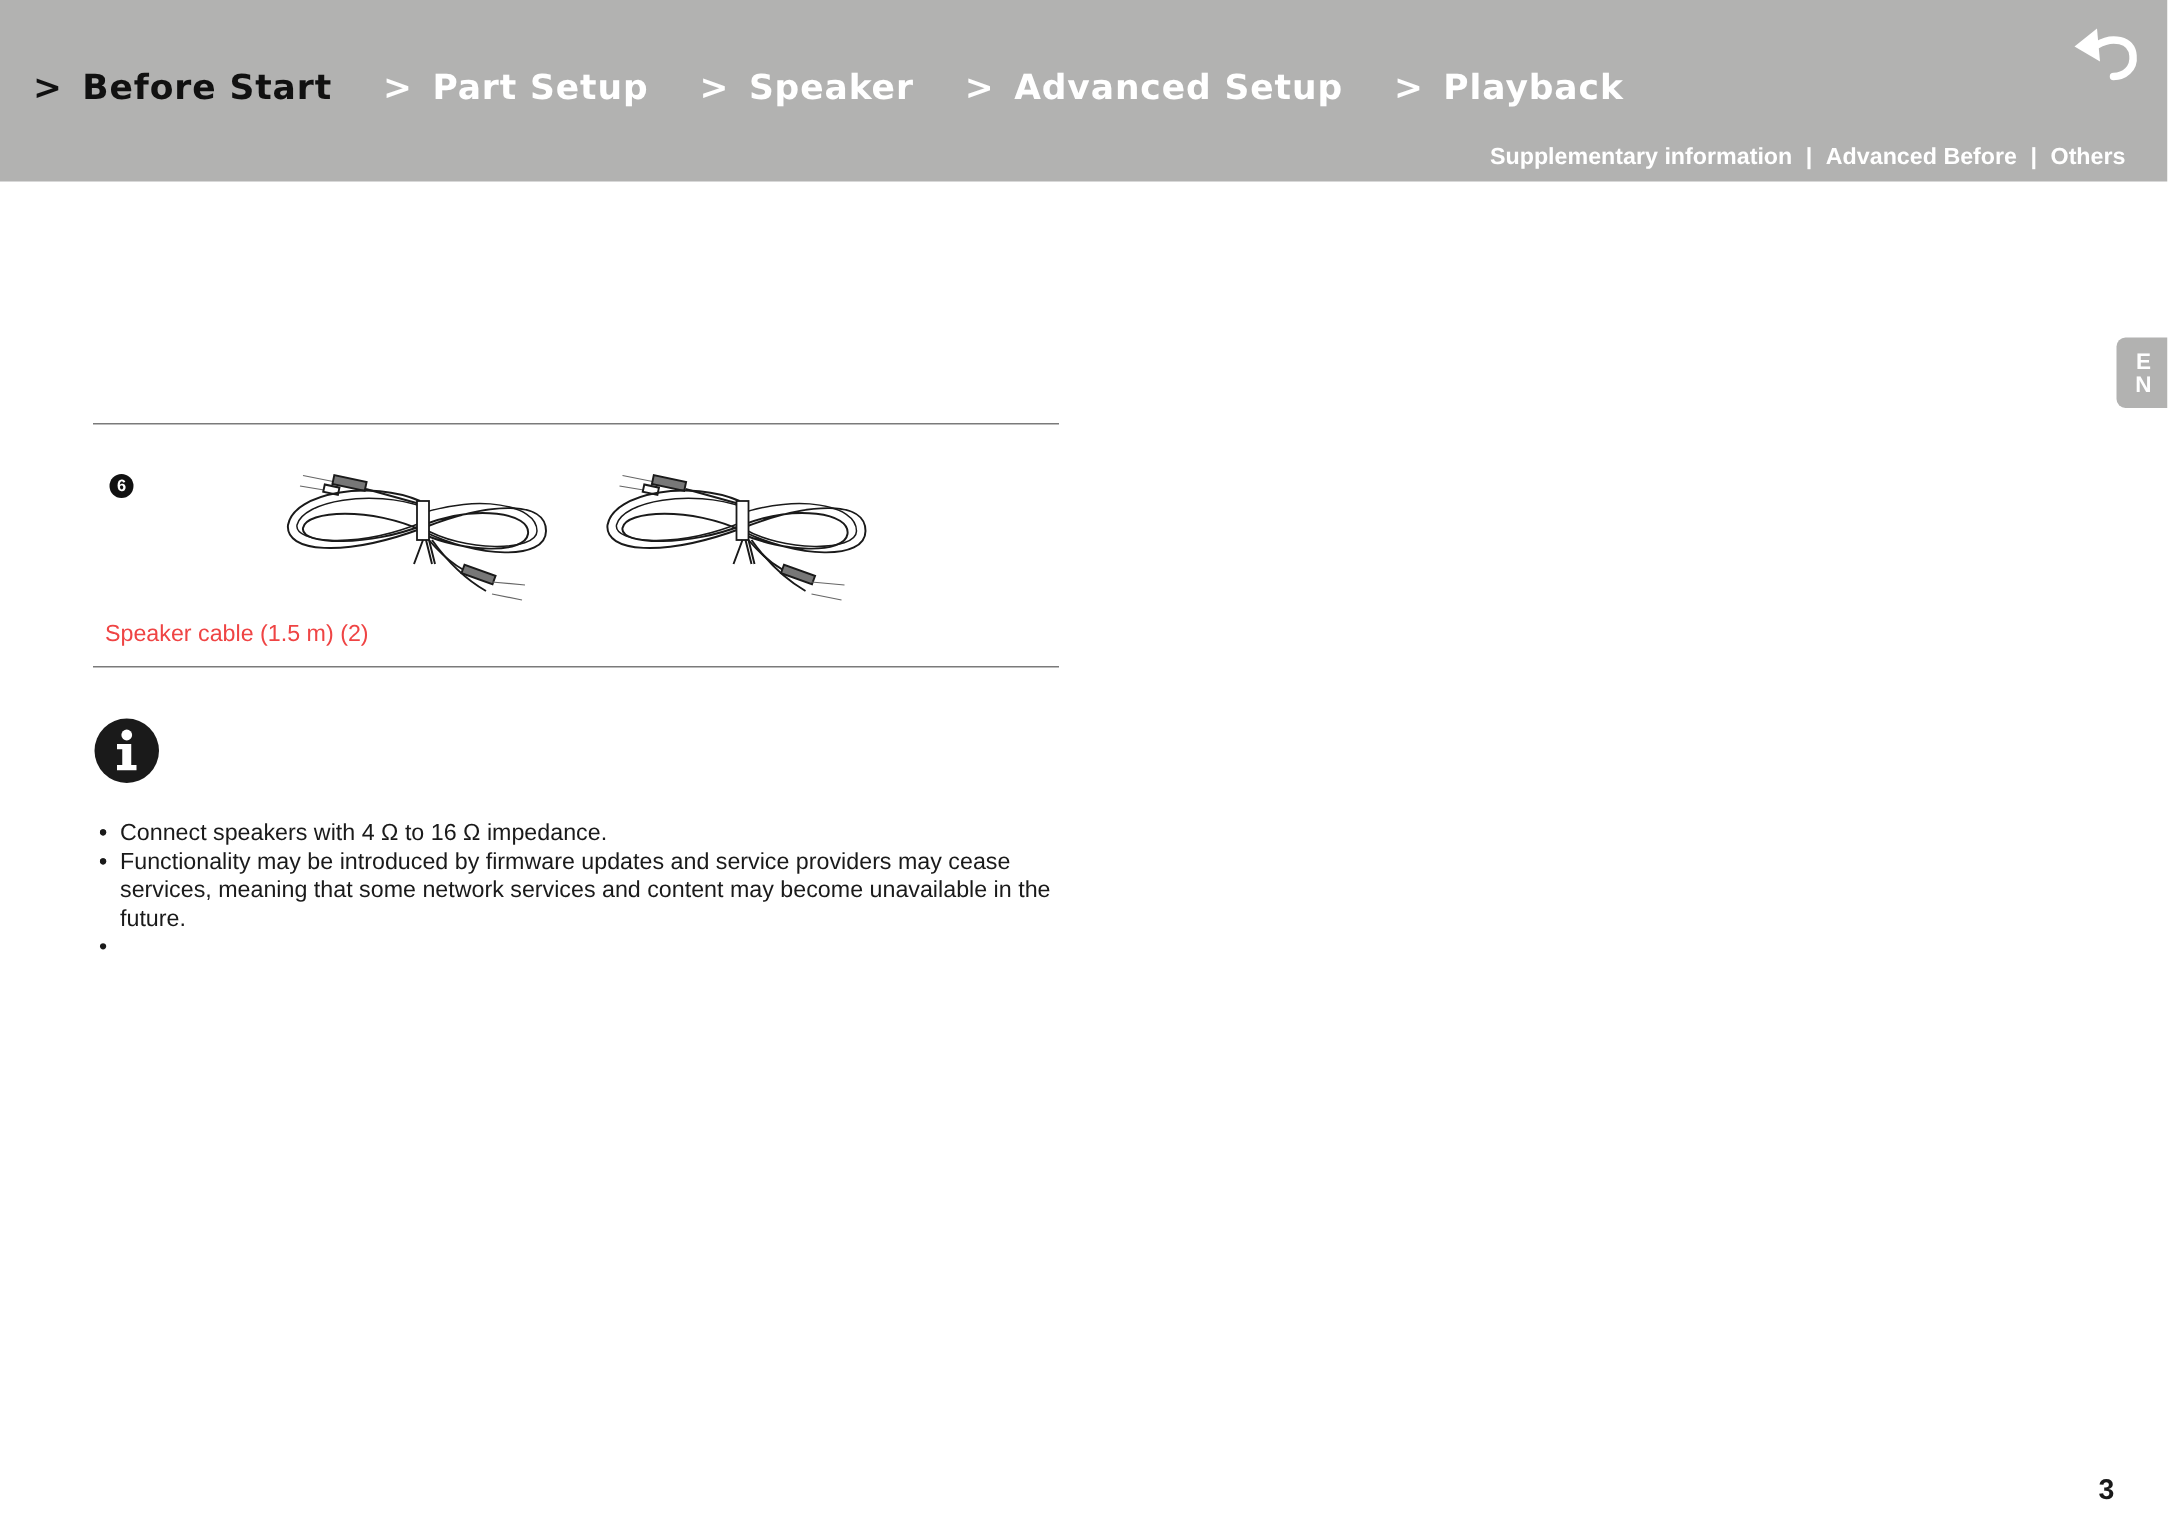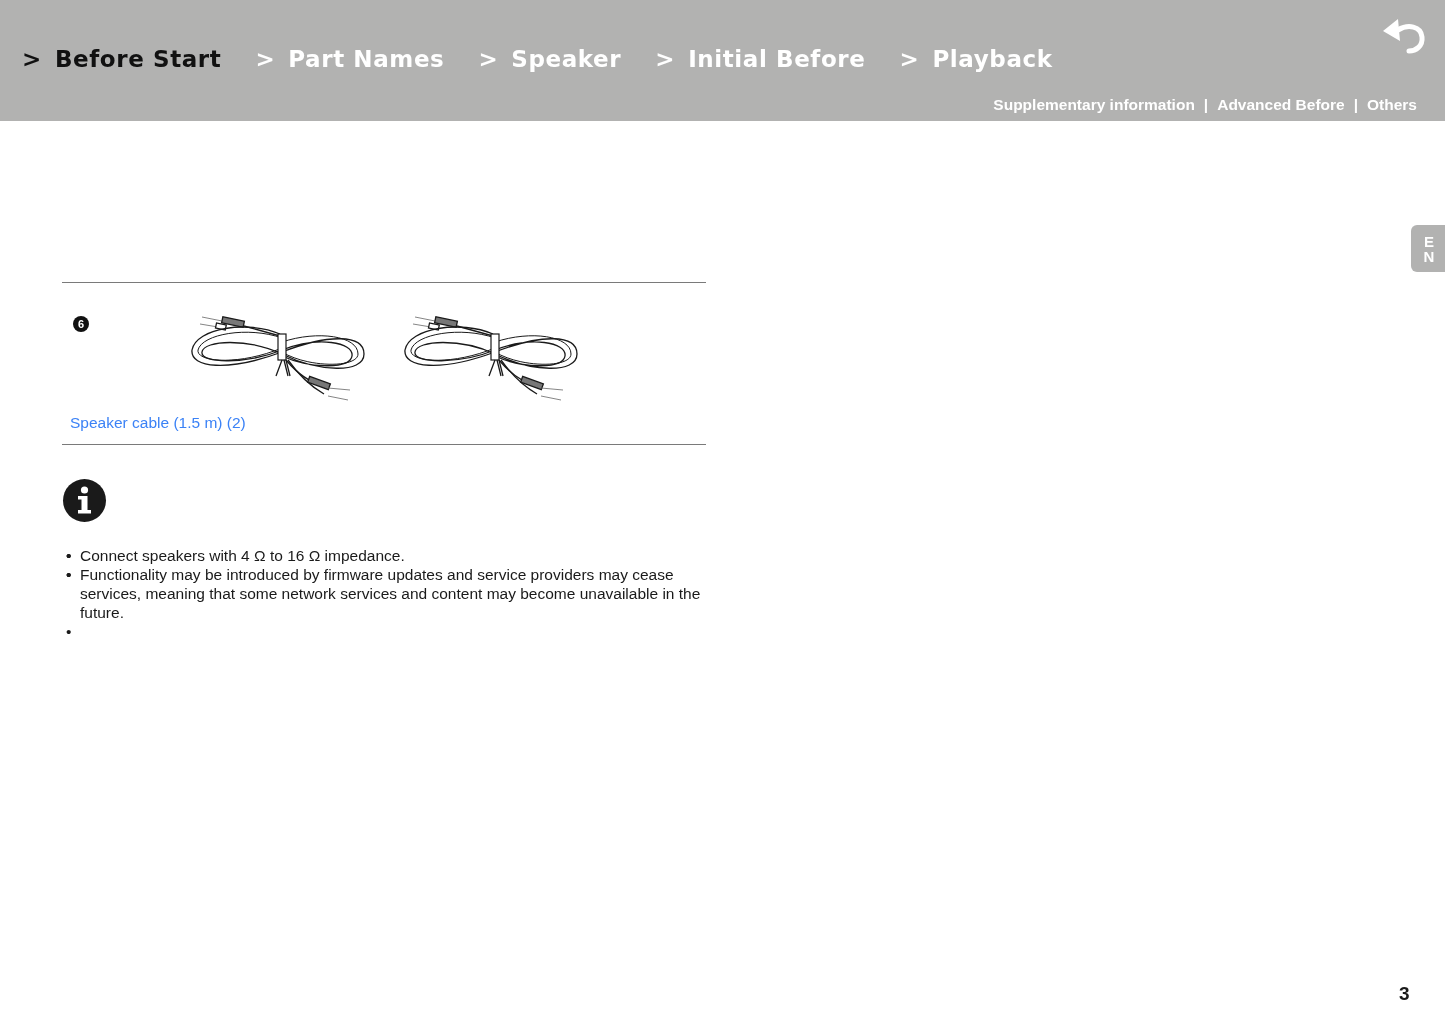--- a/index.html
+++ b/index.html
@@ -37,21 +37,21 @@
       padding-left: 2px;
     }
 
     .rule { position: absolute; left: 62px; width: 644px; height: 1px; background: #7a7a7a; }
 
     .item-num {
       position: absolute; left: 73px; top: 316px; width: 16px; height: 16px; border-radius: 50%;
       background: #111; color: #fff; font-weight: bold; font-size: 11px; line-height: 16px; text-align: center;
     }
     .cable { position: absolute; top: 312px; width: 180px; height: 94px; }
-    .item-caption { position: absolute; left: 70px; top: 414px; font-size: 15.5px; color: #3b82f6; }
+    .item-caption { position: absolute; left: 70px; top: 414px; font-size: 15.5px; color: #ef4444; }
 
     .info-icon {
       position: absolute; left: 63px; top: 479px; width: 43px; height: 43px; border-radius: 50%;
       background: #1a1a1a;
     }
 
     .notes { position: absolute; left: 66px; top: 546px; width: 650px; list-style: none; }
     .notes li {
       position: relative; padding-left: 14px; font-size: 15.5px; line-height: 19px; color: #1a1a1a;
     }
@@ -63,29 +63,29 @@
 <body>
 
 <div class="header">
   <nav class="nav-main">
     <div class="nav-item active">
       <span class="caret">&gt;</span>
       <span>Before Start</span>
     </div>
     <div class="nav-item">
       <span class="caret">&gt;</span>
-      <span>Part Names</span>
+      <span>Part Setup</span>
     </div>
     <div class="nav-item">
       <span class="caret">&gt;</span>
       <span>Speaker</span>
     </div>
     <div class="nav-item">
       <span class="caret">&gt;</span>
-      <span>Initial Before</span>
+      <span>Advanced Setup</span>
     </div>
     <div class="nav-item">
       <span class="caret">&gt;</span>
       <span>Playback</span>
     </div>
   </nav>
 
   <div class="back-btn">
     <svg width="46" height="38" viewBox="0 0 46 38">
       <path d="M17 14 C27 8, 40 10, 41 21 C42 30, 35 35, 28 35" fill="none" stroke="#ffffff" stroke-width="5" stroke-linecap="round"></path>

